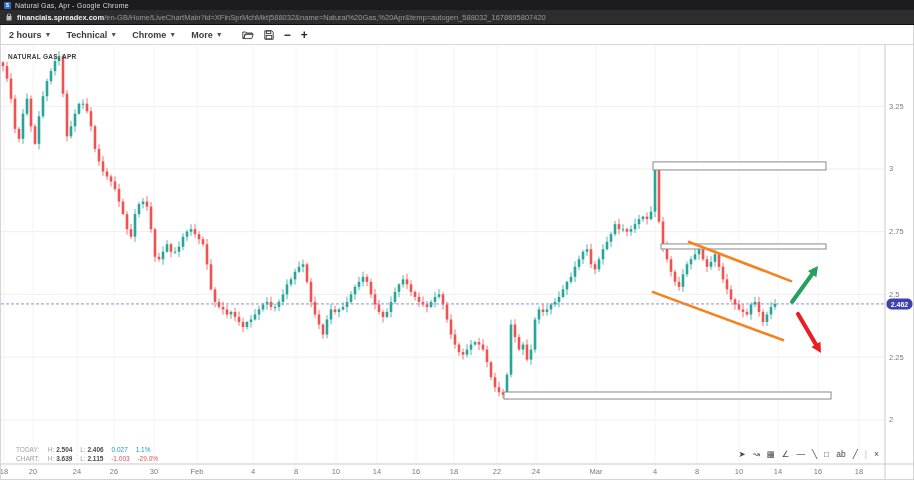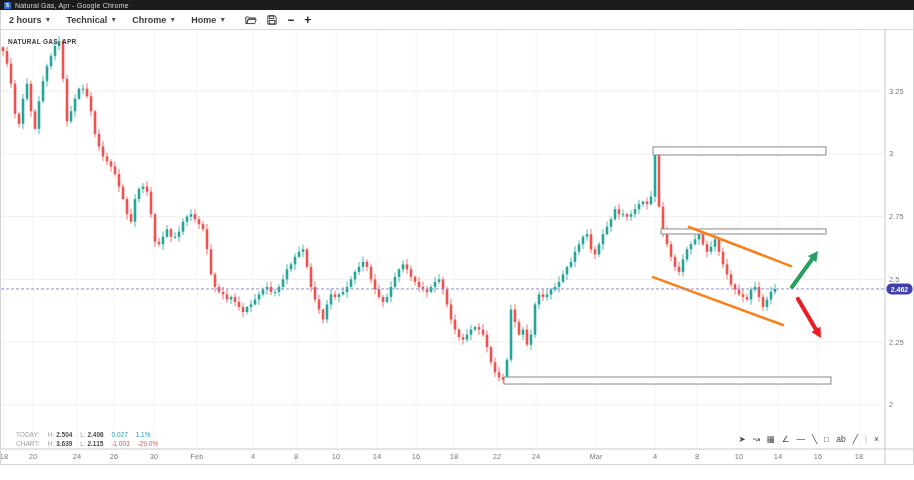--- a/index.html
+++ b/index.html
@@ -53,38 +53,47 @@
 </head>
 <body>
 
 <div class="window">
 
   <div class="titlebar">
     <div class="favicon">S</div>
     <div class="title-text">Natural Gas, Apr - Google Chrome</div>
   </div>
 
+  <div class="urlbar">
+    <span class="lock">
+      <svg width="6" height="8" viewBox="0 0 6 8">
+          <path d="M1 3V2.2C1 1.1 1.9.4 3 .4S5 1.1 5 2.2V3h.5v4.5h-5V3H1zm1 0h2V2.2c0-.7-.4-1-1-1s-1 .3-1 1V3z" fill="#bdbdbd"></path>
+        </svg>
+    </span>
+    <span class="url-domain">financials.spreadex.com</span>
+      <span class="url-path">/en-GB/Home/LiveChartMain?id=XFinSprMchMkt|588032&amp;name=Natural%20Gas,%20Apr&amp;temp=autogen_588032_1678695807420</span>
+  </div>
 
   <div class="app">
 
     <div class="cht-toolbar">
       <div class="dd">
         <span>2 hours</span>
         <span class="caret">▼</span>
       </div>
       <div class="dd">
         <span>Technical</span>
         <span class="caret">▼</span>
       </div>
       <div class="dd">
         <span>Chrome</span>
         <span class="caret">▼</span>
       </div>
       <div class="dd">
-        <span>Home</span>
+        <span>More</span>
         <span class="caret">▼</span>
       </div>
       <div class="tb-icons">
         <span class="tb-icon">
           <svg width="12" height="10" viewBox="0 0 12 10">
               <path d="M.8 2h3l1 1h5.5v1H3.2L1.8 8.6H.8z" fill="none" stroke="#333" stroke-width=".9"></path>
               <path d="M3.2 4.2h8l-1.5 4.4H1.8z" fill="none" stroke="#333" stroke-width=".9"></path>
             </svg>
         </span>
         <span class="tb-icon">

